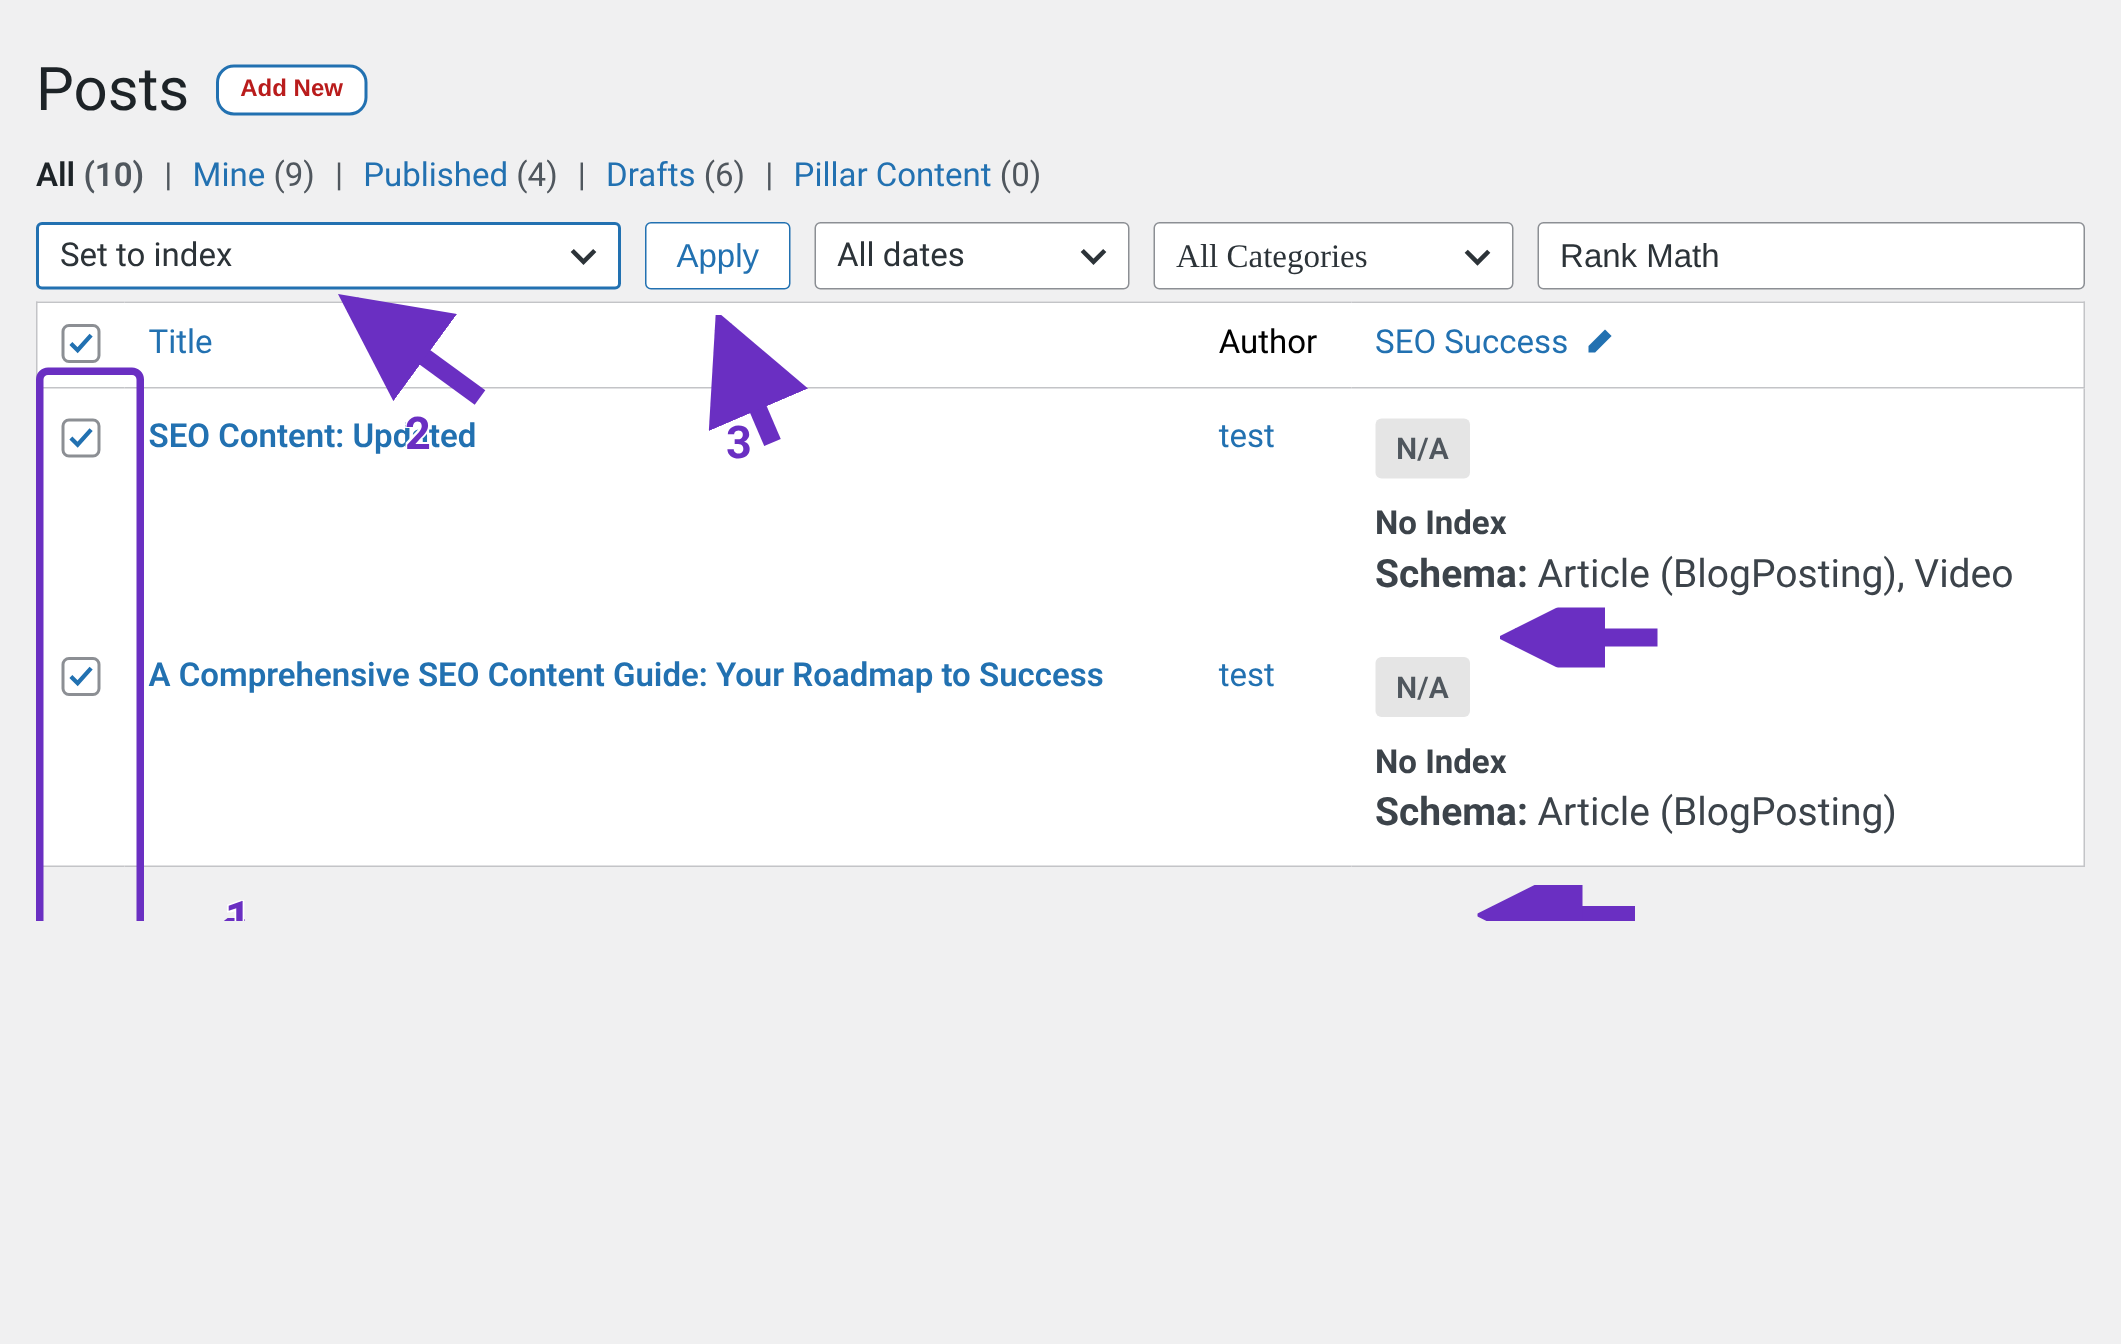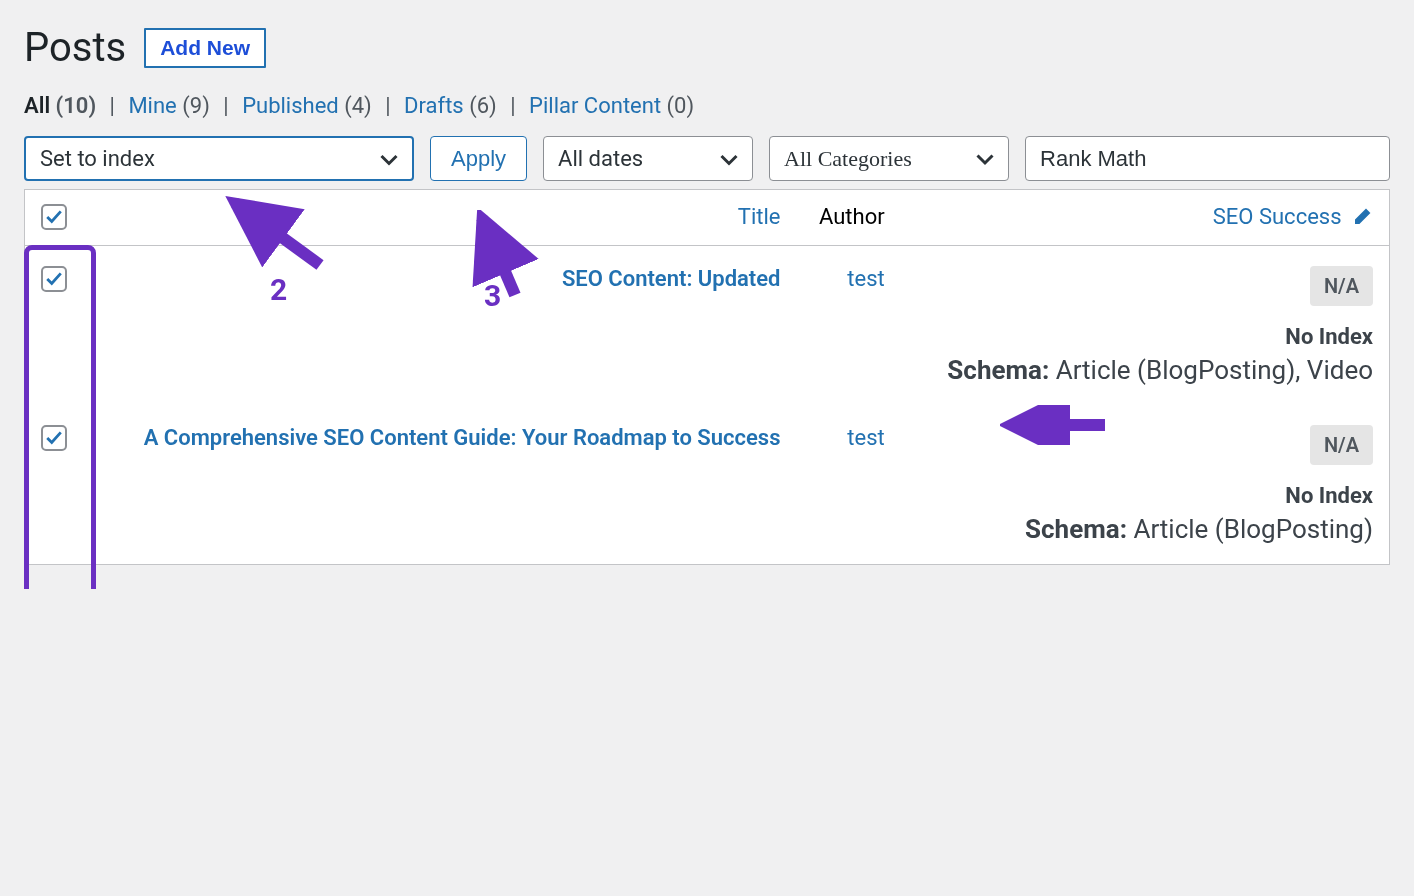--- a/index.html
+++ b/index.html
@@ -2,40 +2,40 @@
 <html><head>
 <meta charset="utf-8">
 <style>
   * { box-sizing: border-box; margin: 0; padding: 0; }
   body {
     font-family: -apple-system, BlinkMacSystemFont, "Segoe UI", Roboto, sans-serif;
     background: #f0f0f1;
     color: #1d2327;
     font-size: 14px;
   }
-  .wrap { padding: 24px 24px; }
+  .wrap { padding: 36px 24px; }
   .header-row {
     display: flex;
     align-items: center;
     gap: 18px;
     margin-bottom: 22px;
   }
   .page-title {
     font-size: 40px;
     font-weight: 400;
     color: #1d2327;
   }
   .add-new-btn {
     border: 2px solid #2271b1;
     background: #fff;
-    color: #1d4ed8;
-    font-size: 21px;
+    color: #b91c1c;
+    font-size: 16px;
     font-weight: 600;
     padding: 6px 14px;
-    border-radius: 1px;
+    border-radius: 12px;
     cursor: pointer;
   }
   .subsubsub {
     font-size: 22px;
     margin-bottom: 18px;
     color: #50575e;
   }
   .subsubsub .filter-link {
     color: #2271b1;
     text-decoration: none;
@@ -97,21 +97,21 @@
     color: #2c3338;
   }
   .posts-table {
     width: 100%;
     border-collapse: collapse;
     background: #fff;
     border: 1px solid #c3c4c7;
     margin-top: 8px;
   }
   .posts-table th, .posts-table td {
-    text-align: right;
+    text-align: left;
     padding: 14px 16px;
     vertical-align: top;
     font-size: 22px;
   }
   .posts-table thead th {
     border-bottom: 1px solid #c3c4c7;
     font-weight: 400;
   }
   .posts-table thead th.title-col a,
   .posts-table thead th.seo-col a {

